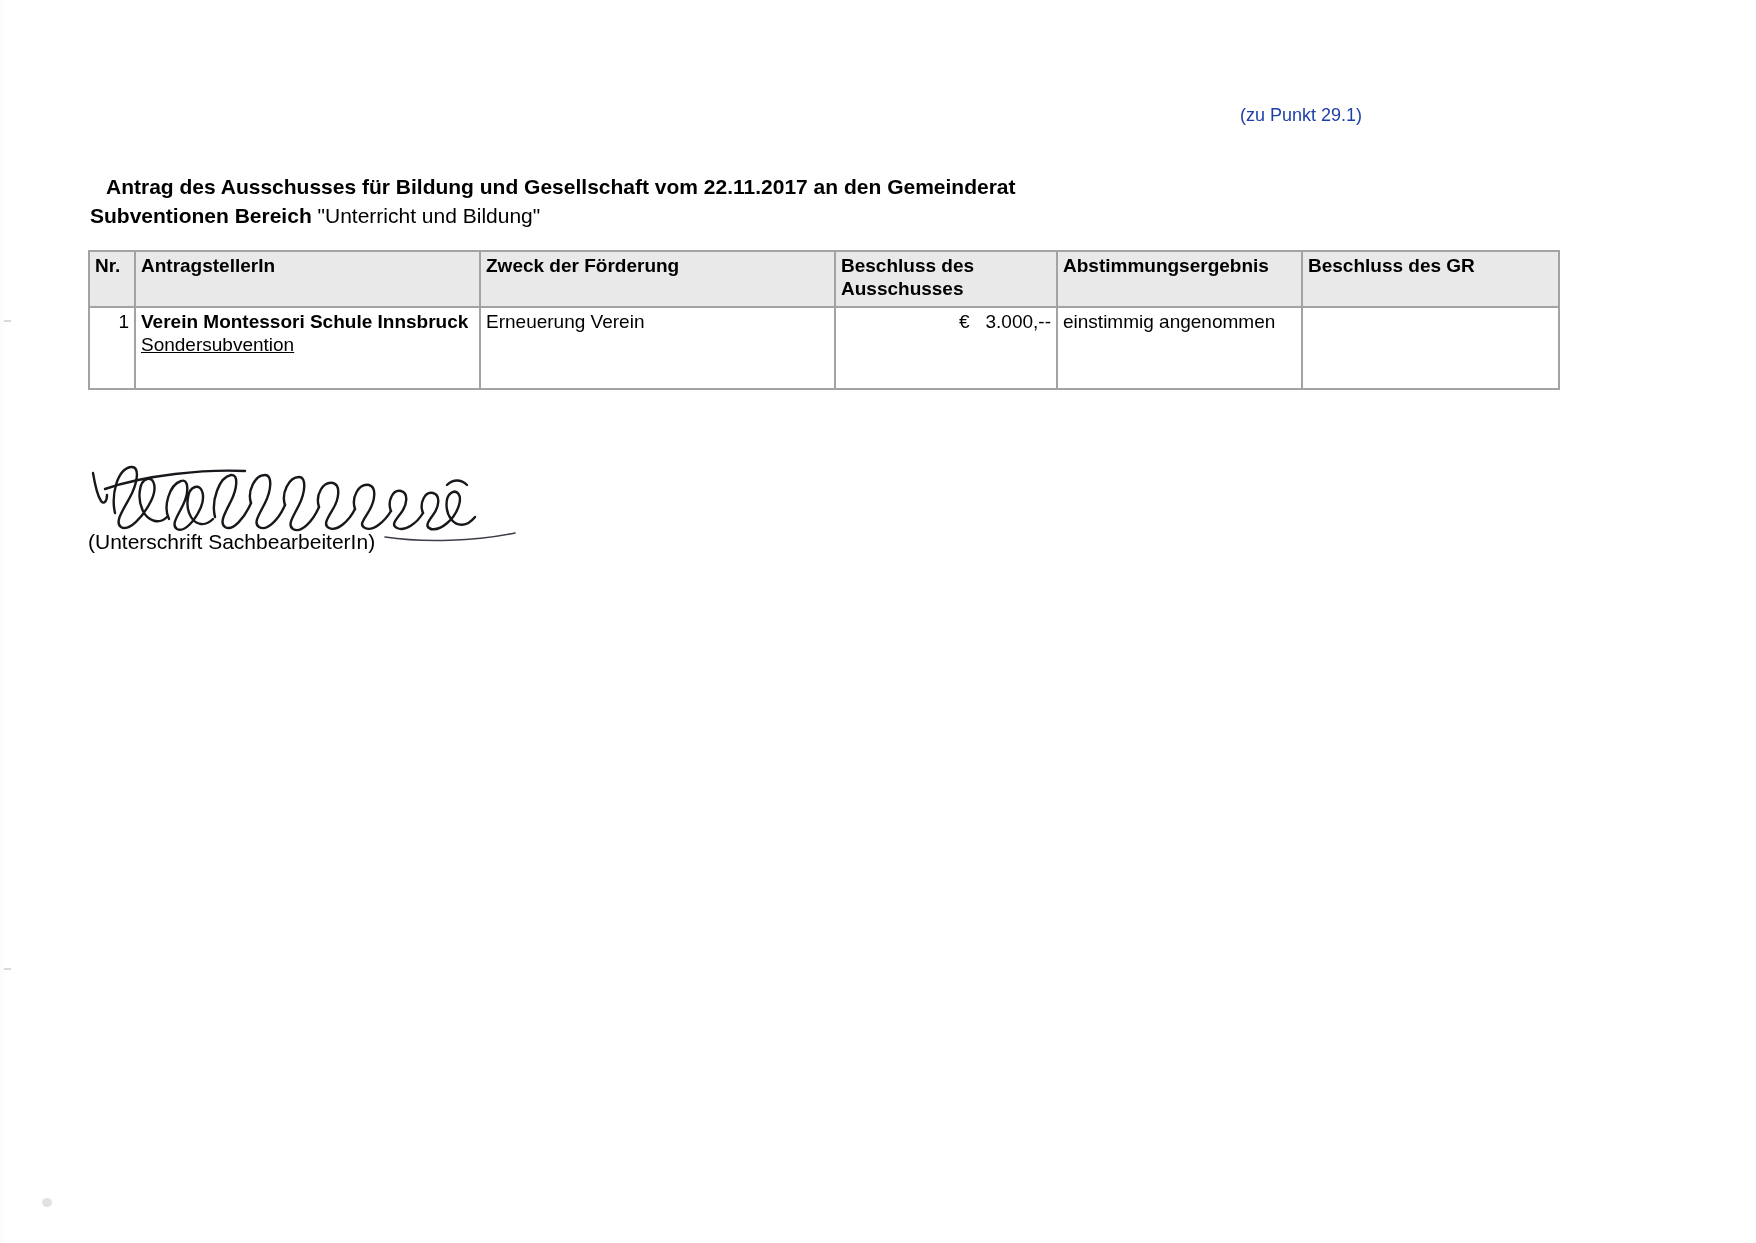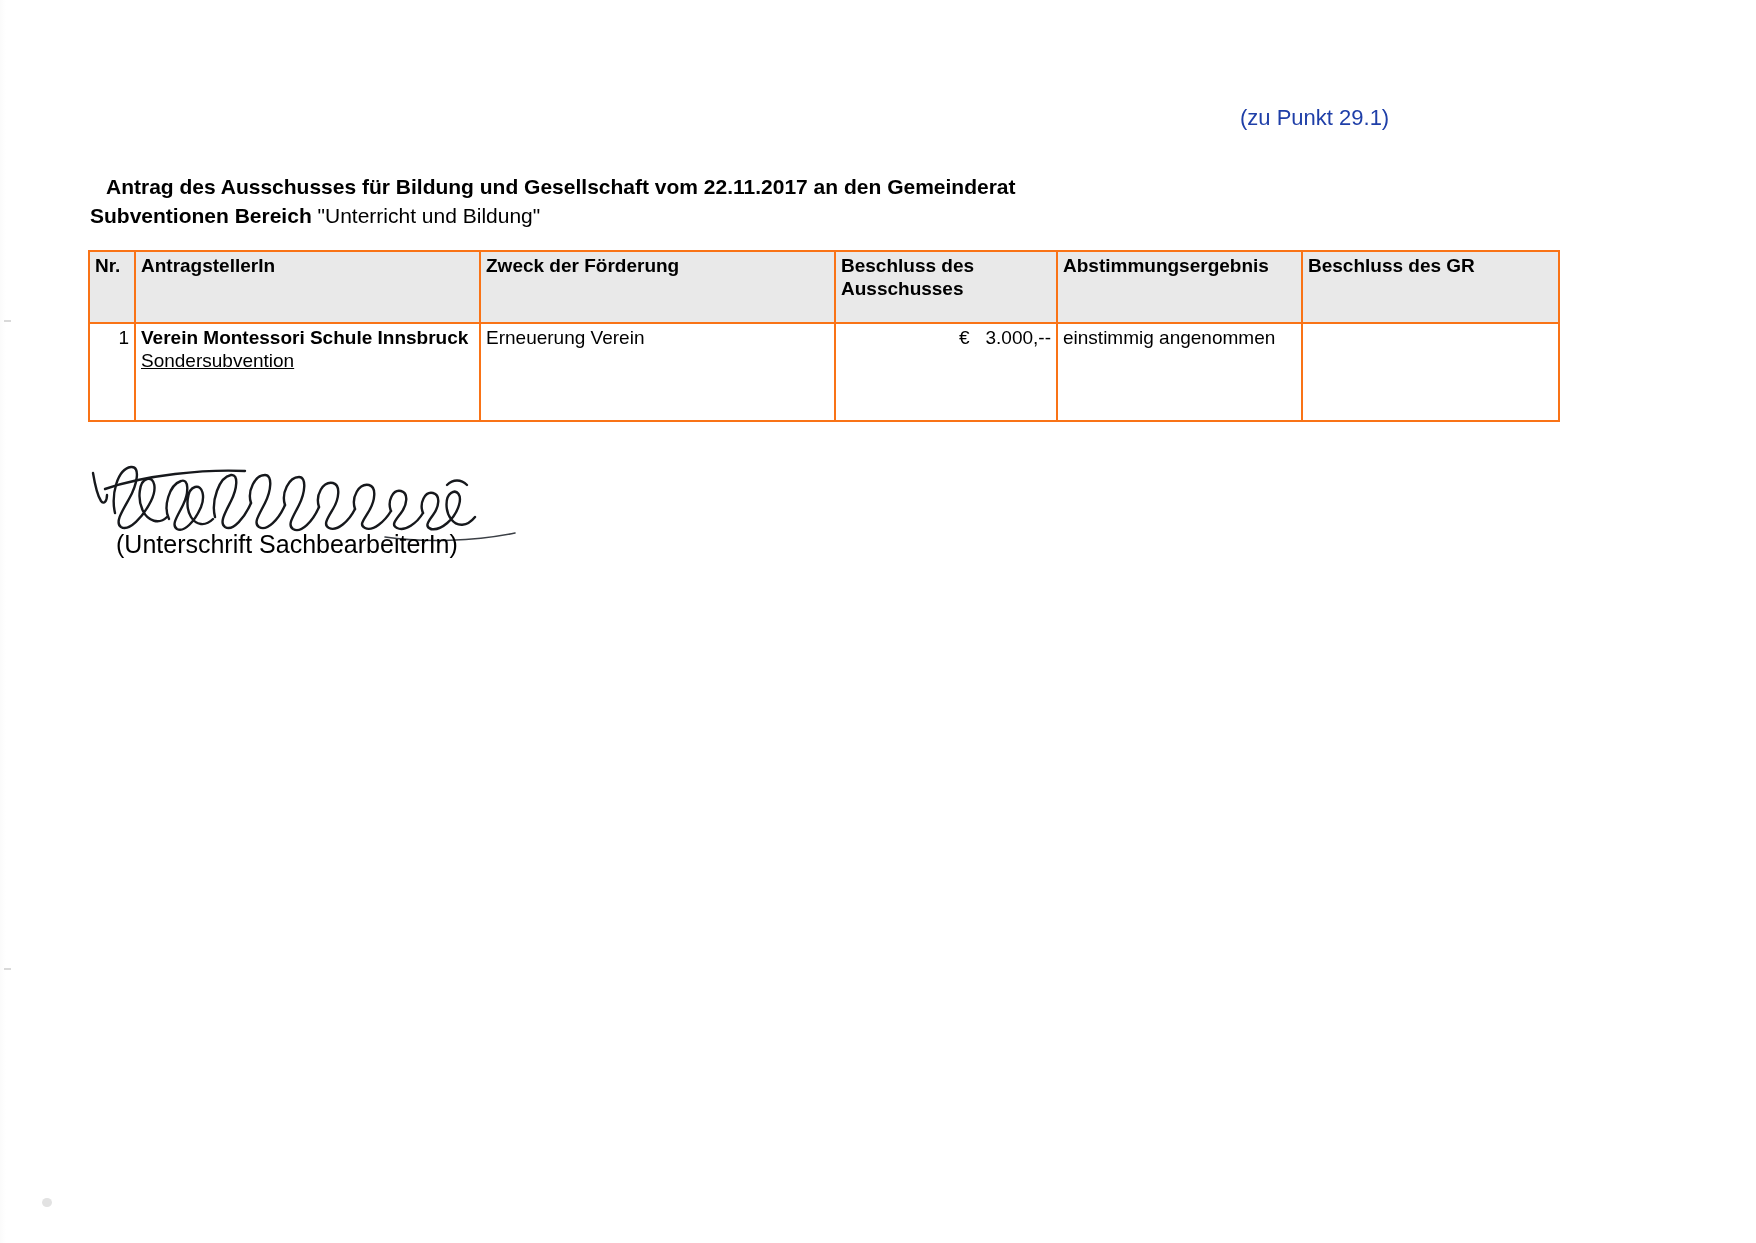--- a/index.html
+++ b/index.html
@@ -36,21 +36,21 @@
     background: #d9d9d9;
   }
   .scan-mark.m1 { left: 4px; top: 320px; width: 7px; height: 2px; }
   .scan-mark.m2 { left: 4px; top: 968px; width: 7px; height: 2px; }
   .scan-mark.m3 { left: 42px; top: 1198px; width: 10px; height: 9px; border-radius: 50%; background:#e2e2e2; }
 
   .corner-note {
     position: absolute;
     left: 1240px;
     top: 105px;
-    font-size: 22px;
+    font-size: 18px;
     color: #1f3fa8;
     font-family: "Liberation Sans", sans-serif;
   }
 
   .title {
     position: absolute;
     left: 88px;
     top: 120px;
     font-size: 21px;
     font-weight: bold;
@@ -80,23 +80,23 @@
   table.grant-table {
     position: absolute;
     left: 88px;
     top: 250px;
     width: 1470px;
     border-collapse: collapse;
     table-layout: fixed;
   }
   table.grant-table th,
   table.grant-table td {
-    border: 2px solid #f97316;
+    border: 2px solid #a3a3a3;
     vertical-align: top;
-    padding: 2px 5px 16px 5px;
+    padding: 2px 5px 0 5px;
     font-size: 19px;
     line-height: 1.22;
   }
   table.grant-table thead th {
     background: #e9e9e9;
     font-weight: bold;
     text-align: left;
     height: 52px;
   }
   table.grant-table tbody td {
@@ -143,22 +143,21 @@
   }
   .signature-svg {
     position: absolute;
     left: 0;
     top: 0;
   }
   .signature-caption {
     position: absolute;
     left: 88px;
     top: 530px;
-    font-size: 25px;
-    margin-left: 28px;
+    font-size: 21px;
   }
 </style>
 </head>
 <body>
 
 <div class="page">
 
   <div class="scan-edge-left"></div>
   <div class="scan-mark m1"></div>
   <div class="scan-mark m2"></div>

